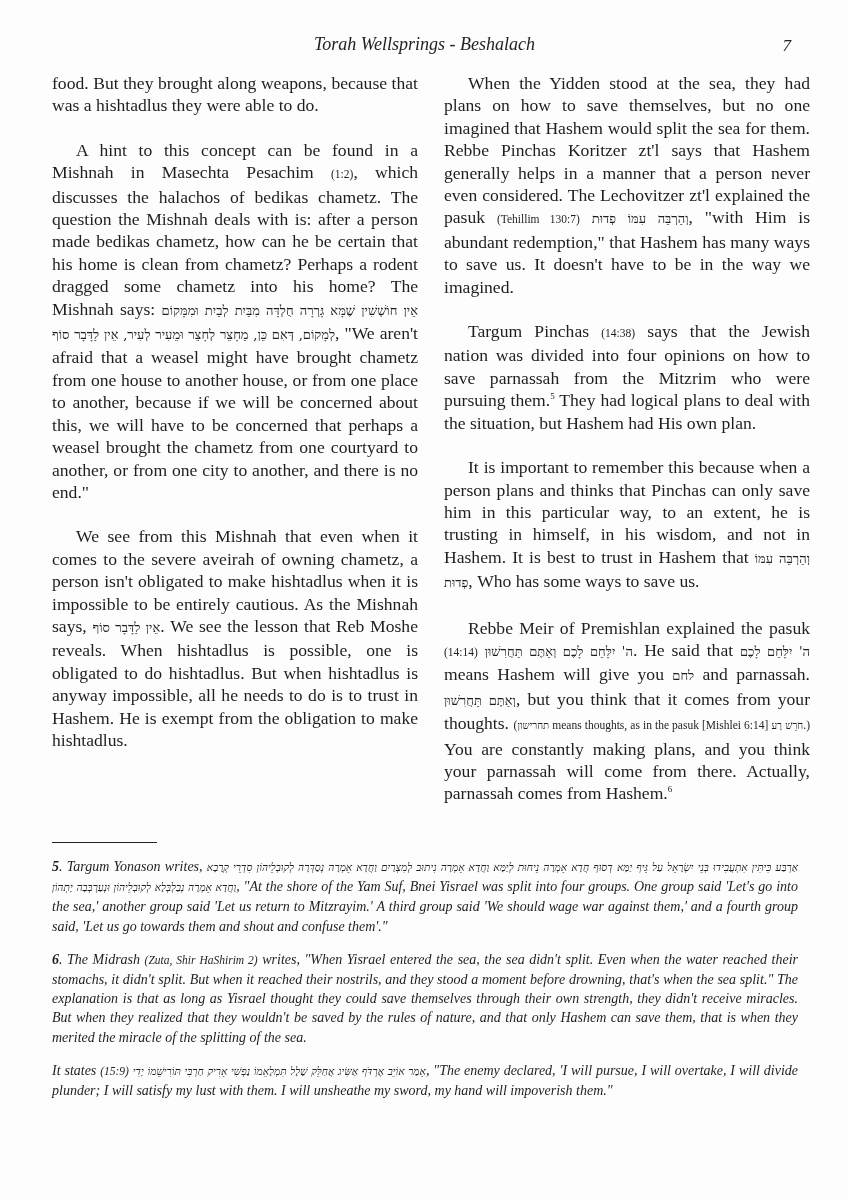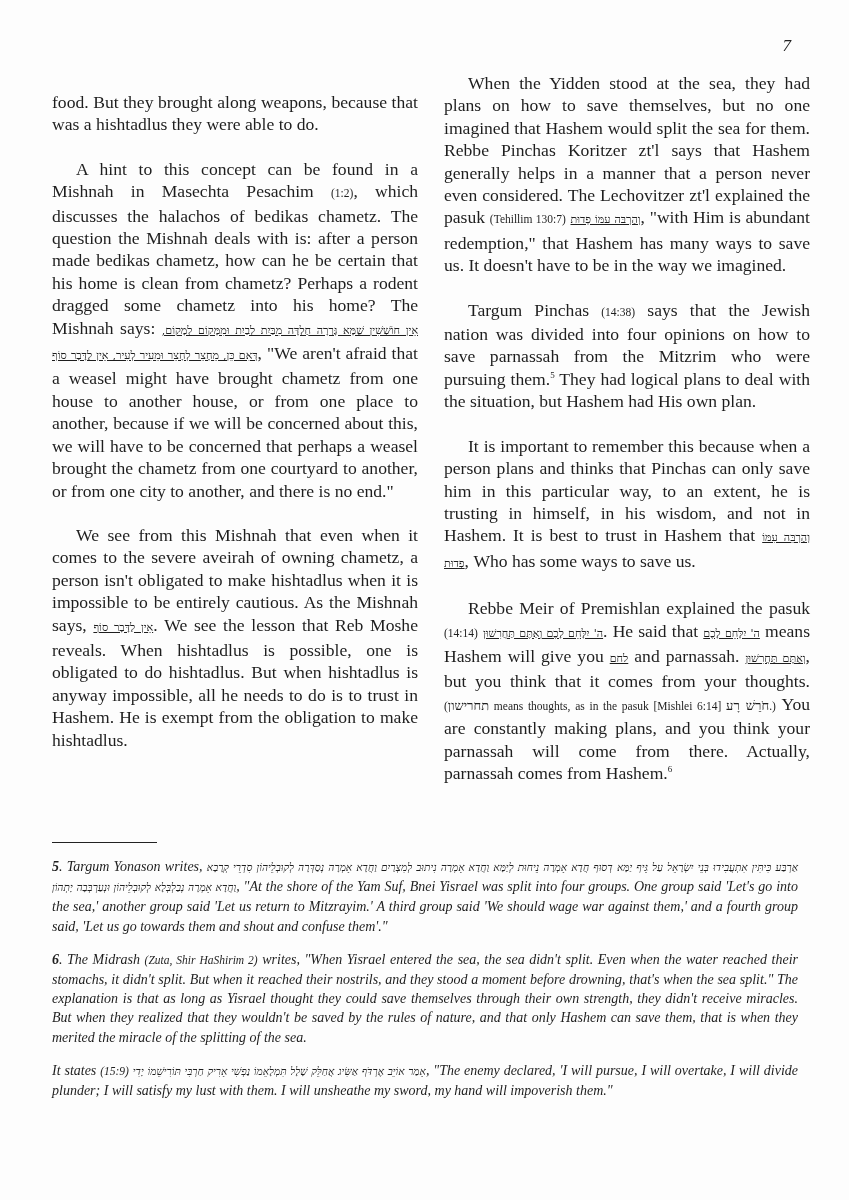--- a/index.html
+++ b/index.html
@@ -5,38 +5,39 @@
   html, body { margin: 0; padding: 0; background: #ffffff; }
   body { width: 849px; height: 1200px; position: relative; overflow: hidden; color: #1e1e1e; font-family: "DejaVu Serif", "Liberation Serif", serif; }
   .page { position: absolute; left: 0; top: 0; width: 849px; height: 1200px; background: #fdfdfd; }
   .header { position: absolute; top: 32px; left: 0; width: 849px; height: 24px; }
   .header-title { position: absolute; left: 0; width: 849px; text-align: center; font-family: "Liberation Serif", serif; font-style: italic; font-size: 18px; top: 2px; color: #222; }
   .page-number { position: absolute; right: 58px; top: 4px; font-family: "Liberation Serif", serif; font-style: italic; font-size: 17px; color: #222; }
   .col { position: absolute; top: 72px; width: 366px; font-family: "Liberation Serif", serif; font-size: 17.6px; line-height: 22.4px; text-align: justify; }
   .col-left { left: 52px; }
   .col-right { left: 444px; }
   .para { margin: 0 0 22px 0; text-indent: 24px; }
-  .para.noindent { text-indent: 0; margin-top: 19px; }
+  .para.noindent { text-indent: 0; }
   .small { font-size: 11.5px; }
-  .heb { font-family: "DejaVu Serif", serif; font-size: 11px; direction: rtl; unicode-bidi: isolate; text-decoration: underline; }
-  .heb-small { font-family: "DejaVu Serif", serif; font-size: 13px; direction: rtl; unicode-bidi: isolate; }
+  .heb { font-family: "DejaVu Serif", serif; font-size: 13px; direction: rtl; unicode-bidi: isolate; }
+  .heb-small { font-family: "DejaVu Serif", serif; font-size: 10px; direction: rtl; unicode-bidi: isolate; }
   sup { font-size: 9px; line-height: 0; vertical-align: super; }
   .fn-rule { position: absolute; left: 52px; top: 842px; width: 105px; height: 1px; background: #222; }
   .footnotes { position: absolute; left: 52px; top: 857px; width: 746px; font-family: "Liberation Serif", serif; font-size: 14px; line-height: 19.2px; text-align: justify; }
   .fn { margin: 0 0 14px 0; font-style: italic; }
   .fn-num { font-weight: bold; }
   .fn-heb { font-family: "DejaVu Serif", serif; font-size: 10.5px; direction: rtl; unicode-bidi: isolate; }
   .fn-small { font-size: 11.5px; margin-top: 40px; }
 </style>
 </head>
 <body>
 
 <div class="page">
 
   <div class="header">
+    <div class="header-title">Torah Wellsprings - Beshalach</div>
     <div class="page-number">7</div>
   </div>
 
   <div class="col col-left">
     <p class="para noindent">food. But they brought along weapons, because that was a hishtadlus they were able to do.</p>
 
     <p class="para"><span>A hint to this concept can be found in a Mishnah in Masechta Pesachim </span><span class="small">(1:2)</span><span>, which discusses the halachos of bedikas chametz. The question the Mishnah deals with is: after a person made bedikas chametz, how can he be certain that his home is clean from chametz? Perhaps a rodent dragged some chametz into his home? The Mishnah says: </span><span class="heb">אֵין חוֹשְׁשִׁין שֶׁמָּא גָּרְרָה חֻלְדָּה מִבַּיִת לְבַיִת וּמִמָּקוֹם לְמָקוֹם, דְּאִם כֵּן, מֵחָצֵר לְחָצֵר וּמֵעִיר לְעִיר, אֵין לַדָּבָר סוֹף</span><span>, "We aren't afraid that a weasel might have brought chametz from one house to another house, or from one place to another, because if we will be concerned about this, we will have to be concerned that perhaps a weasel brought the chametz from one courtyard to another, or from one city to another, and there is no end."</span></p>
 
     <p class="para"><span>We see from this Mishnah that even when it comes to the severe aveirah of owning chametz, a person isn't obligated to make hishtadlus when it is impossible to be entirely cautious. As the Mishnah says, </span><span class="heb">אֵין לַדָּבָר סוֹף</span><span>. We see the lesson that Reb Moshe reveals. When hishtadlus is possible, one is obligated to do hishtadlus. But when hishtadlus is anyway impossible, all he needs to do is to trust in Hashem. He is exempt from the obligation to make hishtadlus.</span></p>
   </div>

